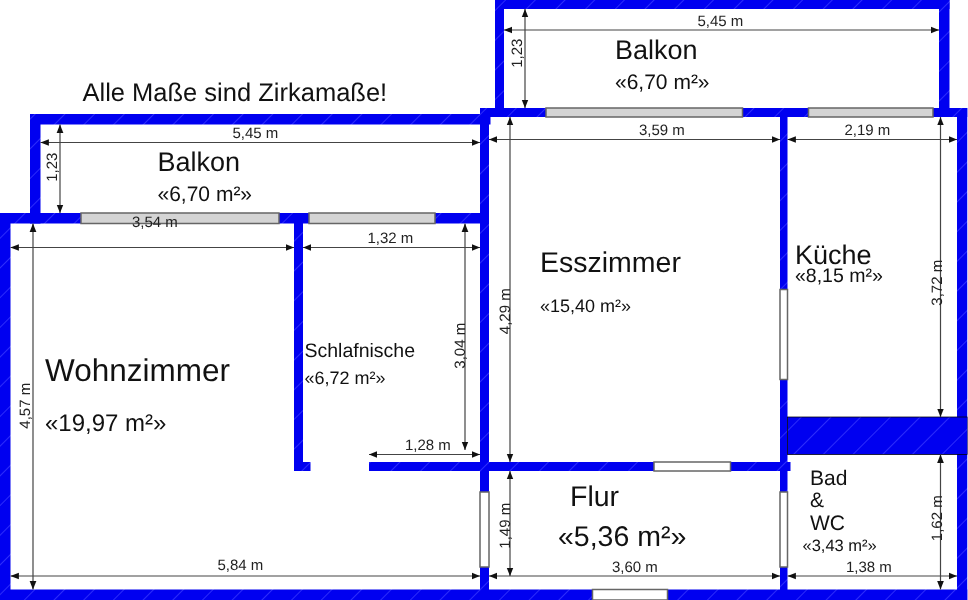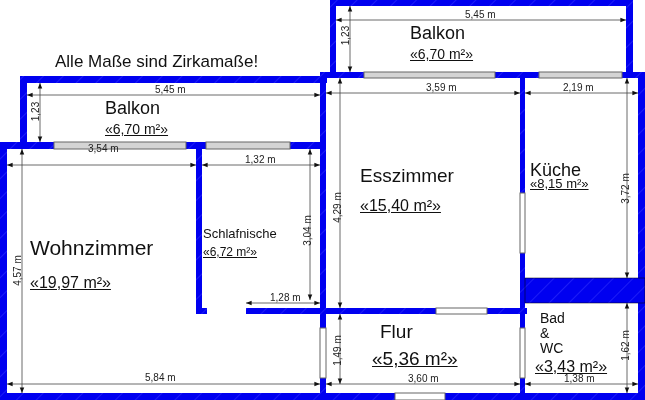--- a/index.html
+++ b/index.html
@@ -2,21 +2,21 @@
 <html><head>
 <meta charset="utf-8">
 <style>
   html,body{margin:0;padding:0;background:#ffffff;}
   body{width:645px;height:400px;position:relative;overflow:hidden;font-family:"Liberation Sans",sans-serif;color:#111;}
   svg{position:absolute;left:0;top:0;}
   .lbl{position:absolute;text-align:left;white-space:nowrap;}
   .title{font-size:17px;left:55px;top:52px;}
   .room{font-size:21px;}
   .room-sm{font-size:14px;}
-  .area{text-decoration:underline;}
+  .area{}
   .dim{font-size:10px;color:#222;position:absolute;white-space:nowrap;}
   .vdim{transform:rotate(-90deg);transform-origin:center;}
 </style>
 </head>
 <body>
 
 <svg width="645" height="400">
   <defs>
     <pattern id="hatch" width="14" height="14" patternUnits="userSpaceOnUse" patternTransform="rotate(45)">
       <rect width="14" height="14" fill="#0000f0"></rect>
@@ -113,30 +113,30 @@
 
 <div class="dim" style="left:245px;top:154px;">1,32 m</div>
 <div class="dim vdim" style="left:292px;top:225px;">3,04 m</div>
 <div class="dim" style="left:270px;top:292px;">1,28 m</div>
 <div class="lbl" style="left:203px;top:226px;width:110px;font-size:13px;">Schlafnische</div>
 <div class="lbl area" style="left:203px;top:245px;width:100px;font-size:12px;">«6,72 m²»</div>
 
 <div class="dim" style="left:405px;top:82px;margin-left:21px;">3,59 m</div>
 <div class="dim vdim" style="left:322px;top:202px;">4,29 m</div>
 <div class="lbl room" style="left:360px;top:165px;width:135px;font-size:19px;">Esszimmer</div>
-<div class="lbl area" style="left:360px;top:197px;width:135px;font-size:16px;">«15,40 m²»</div>
+<div class="lbl area" style="left:360px;top:197px;width:135px;font-size:12px;">«15,40 m²»</div>
 
 <div class="dim" style="left:563px;top:82px;">2,19 m</div>
 <div class="dim vdim" style="left:610px;top:183px;">3,72 m</div>
 <div class="lbl room" style="left:530px;top:160px;width:90px;font-size:18px;">Küche</div>
 <div class="lbl area" style="left:530px;top:176px;width:90px;font-size:13px;">«8,15 m²»</div>
 
 <div class="dim" style="left:408px;top:373px;">3,60 m</div>
 <div class="dim vdim" style="left:322px;top:345px;">1,49 m</div>
 <div class="lbl room" style="left:380px;top:321px;width:85px;font-size:19px;">Flur</div>
 <div class="lbl area" style="left:372px;top:348px;width:100px;font-size:19px;">«5,36 m²»</div>
 
 <div class="dim" style="left:564px;top:373px;">1,38 m</div>
 <div class="dim vdim" style="left:610px;top:340px;">1,62 m</div>
 <div class="lbl" style="left:540px;top:310px;width:70px;font-size:14px;">Bad</div>
 <div class="lbl" style="left:540px;top:325px;width:70px;font-size:14px;">&amp;</div>
 <div class="lbl" style="left:540px;top:340px;width:70px;font-size:14px;">WC</div>
-<div class="lbl area" style="left:535px;top:358px;width:80px;font-size:16px;">«3,43 m²»</div>
+<div class="lbl area" style="left:535px;top:358px;width:80px;font-size:11px;">«3,43 m²»</div>
 
 </body></html>

